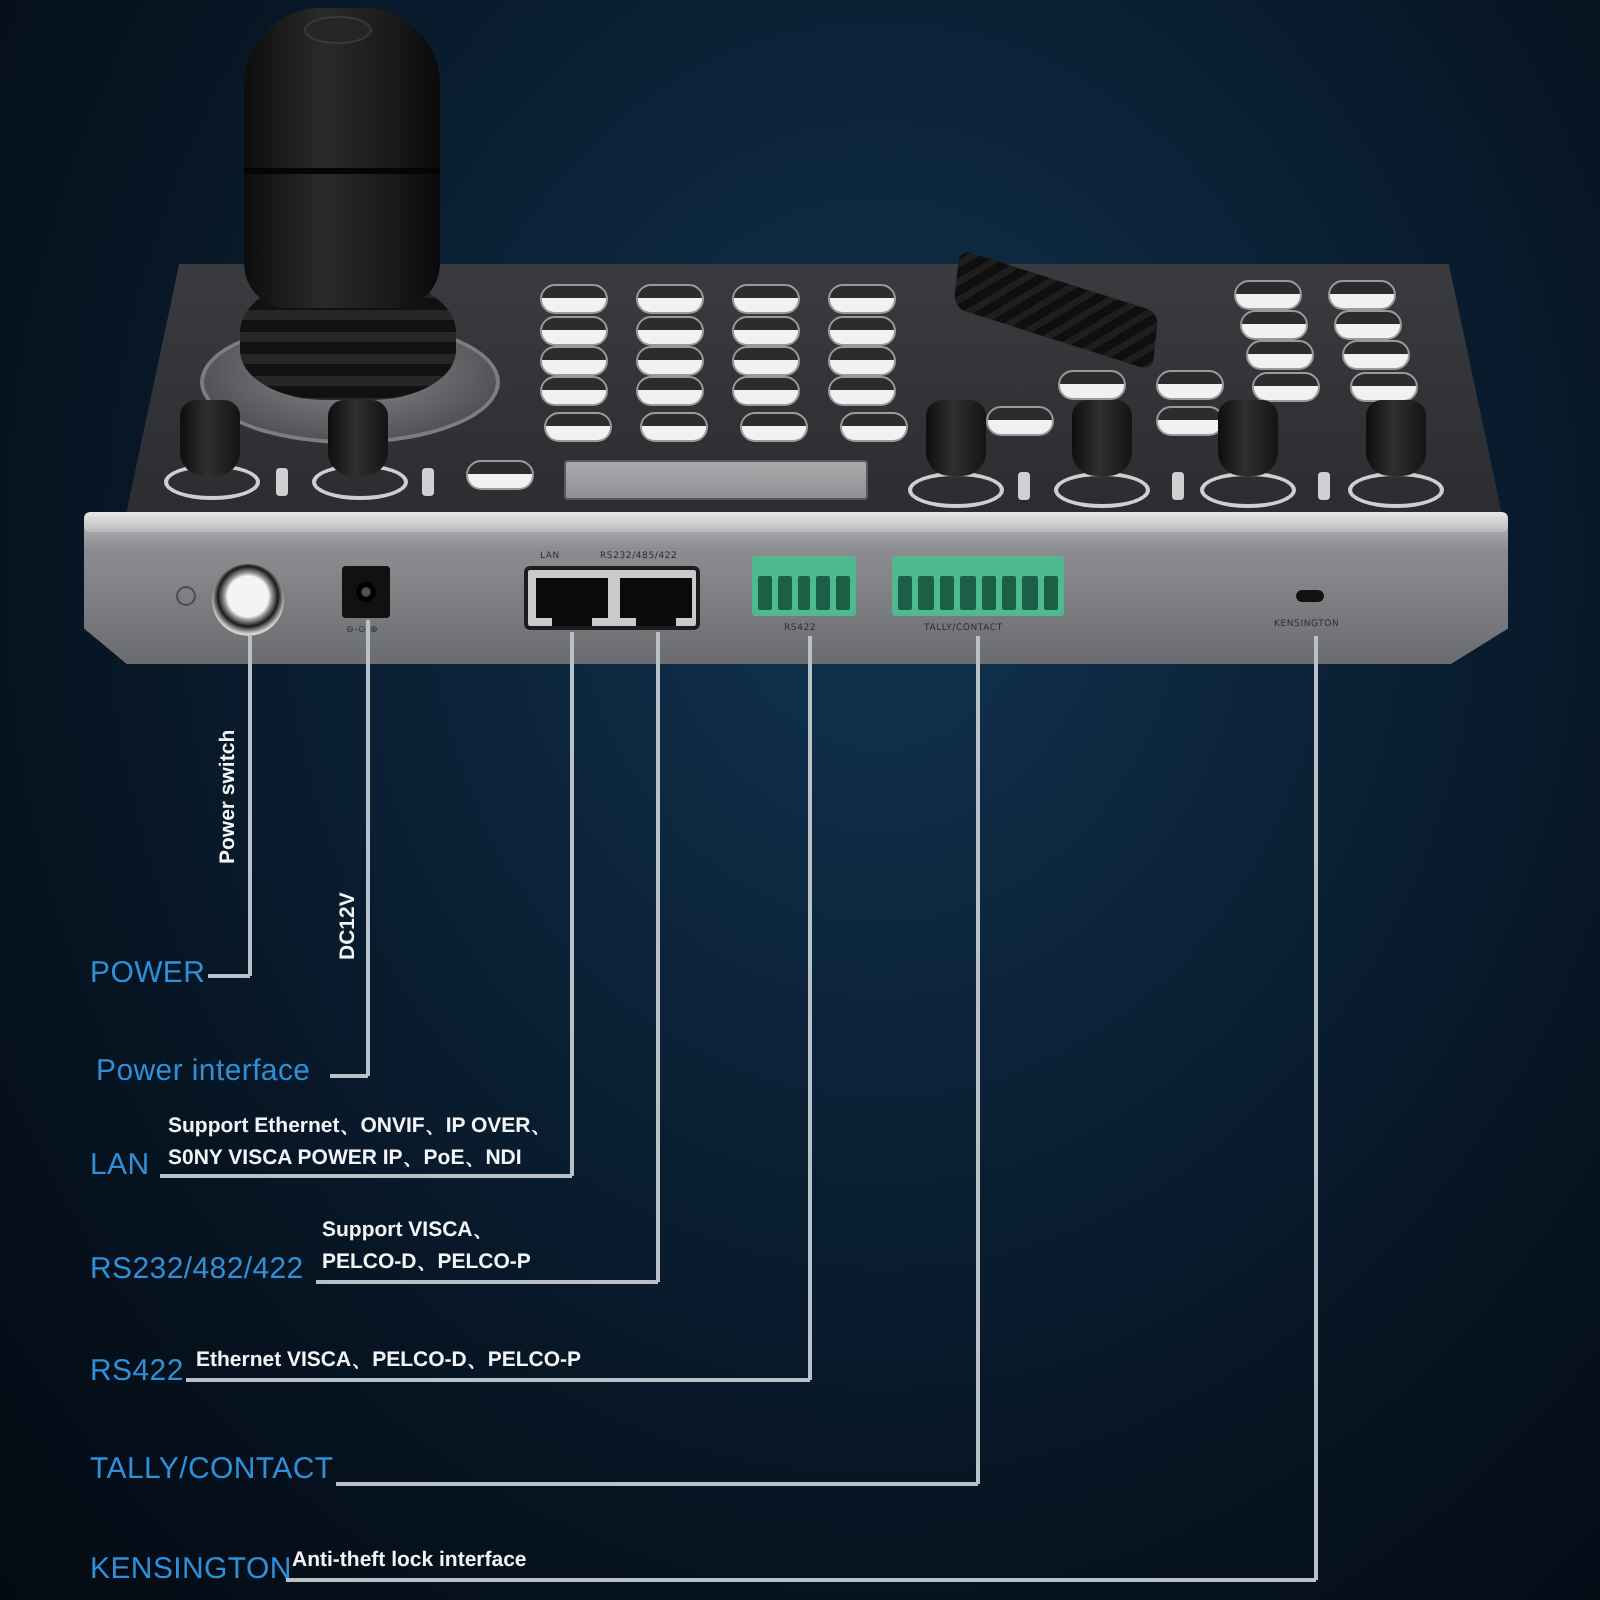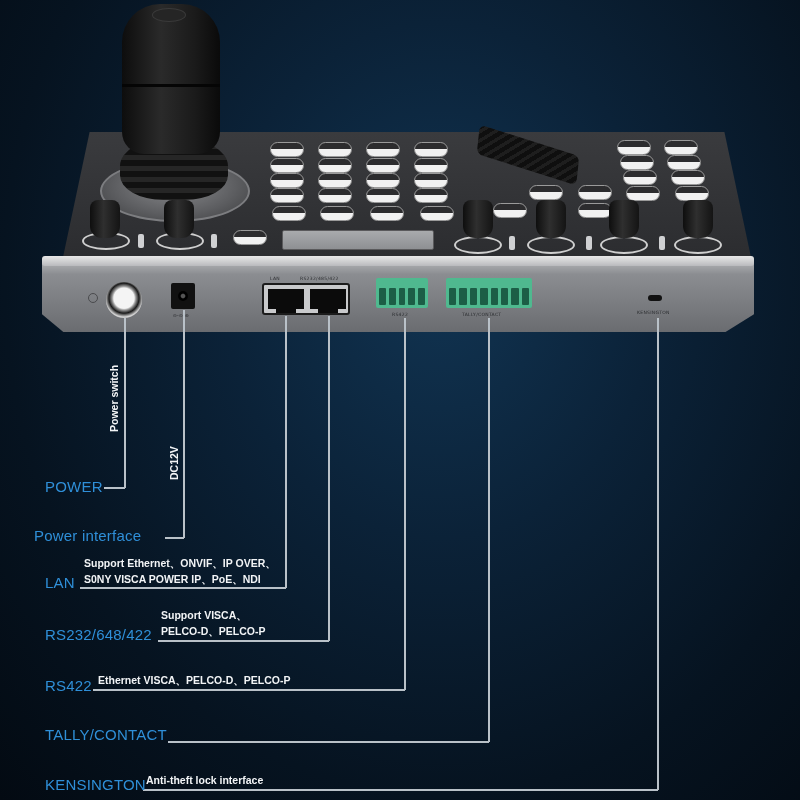--- a/index.html
+++ b/index.html
@@ -260,29 +260,29 @@
 <div class="ln v" style="left:488px;top:318px;height:424px"></div>
 <div class="ln h" style="left:168px;top:741px;width:321px"></div>
 
 <div class="ln v" style="left:657px;top:318px;height:472px"></div>
 <div class="ln h" style="left:143px;top:789px;width:515px"></div>
 
 <div class="vert" style="left:108px;top:432px">Power switch</div>
 <div class="label-blue" style="left:45px;top:478px">POWER</div>
 
 <div class="vert" style="left:168px;top:480px">DC12V</div>
-<div class="label-blue" style="left:34px;top:527px">Power interface</div>
+<div class="label-blue" style="left:48px;top:527px">Power interface</div>
 
 <div class="desc" style="left:84px;top:555px">Support Ethernet、ONVIF、IP OVER、</div>
 <div class="desc" style="left:84px;top:571px">S0NY VISCA POWER IP、PoE、NDI</div>
 <div class="label-blue" style="left:45px;top:574px">LAN</div>
 
 <div class="desc" style="left:161px;top:607px">Support VISCA、</div>
 <div class="desc" style="left:161px;top:623px">PELCO-D、PELCO-P</div>
-<div class="label-blue" style="left:45px;top:626px">RS232/648/422</div>
+<div class="label-blue" style="left:45px;top:626px">RS232/482/422</div>
 
 <div class="desc" style="left:98px;top:672px">Ethernet VISCA、PELCO-D、PELCO-P</div>
 <div class="label-blue" style="left:45px;top:677px">RS422</div>
 
 <div class="label-blue" style="left:45px;top:726px">TALLY/CONTACT</div>
 
 <div class="desc" style="left:146px;top:772px">Anti-theft lock interface</div>
 <div class="label-blue" style="left:45px;top:776px">KENSINGTON</div>
 
 </body></html>

